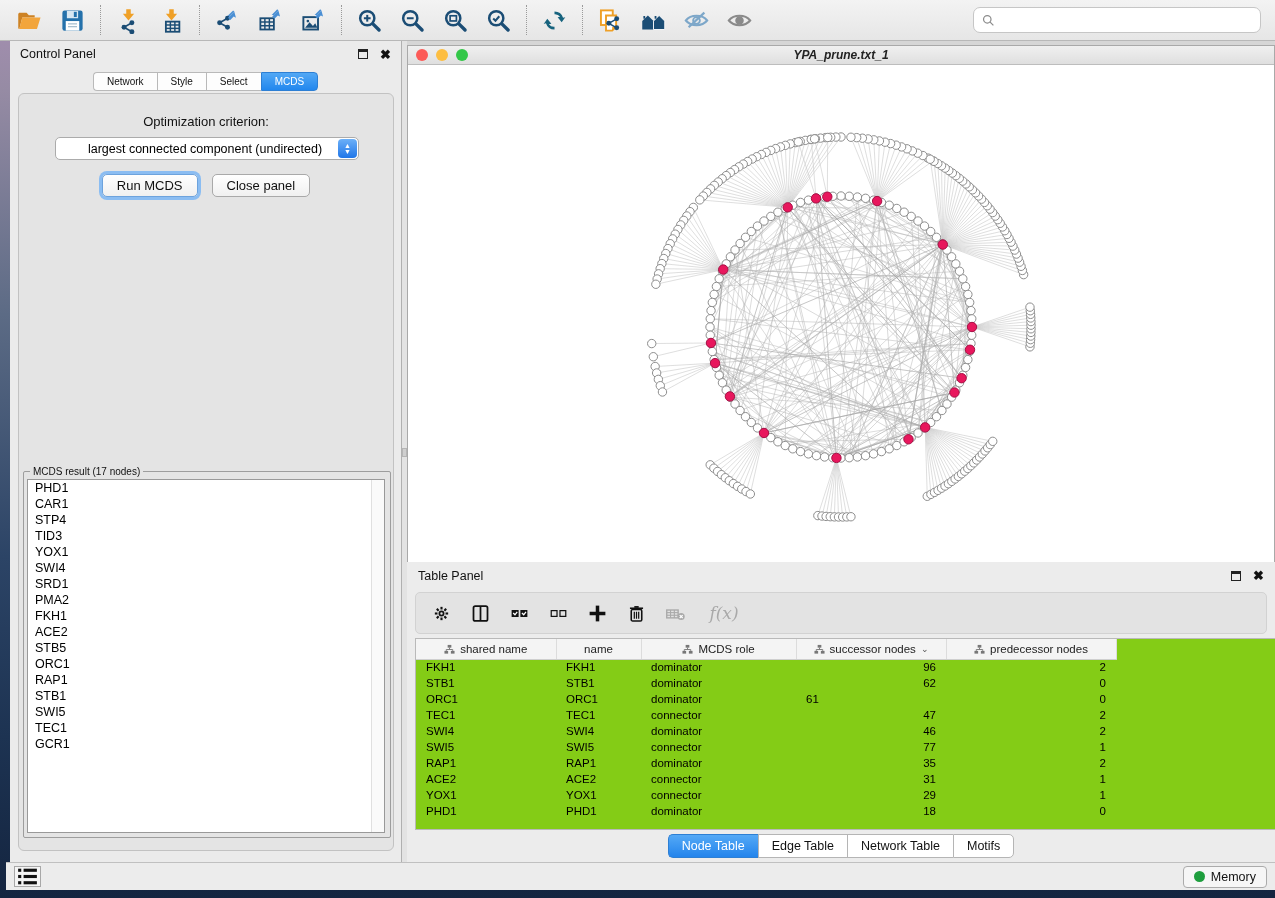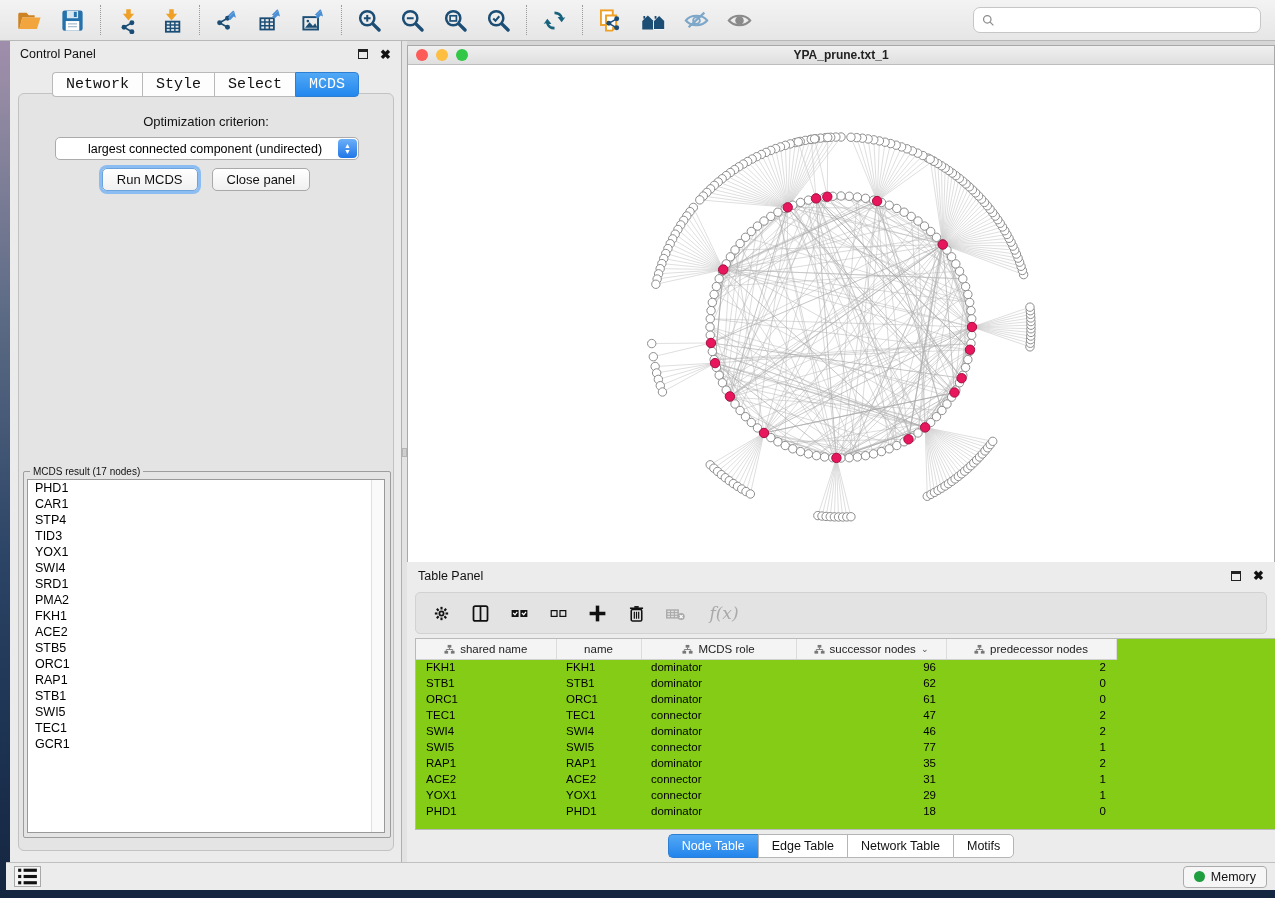--- a/index.html
+++ b/index.html
@@ -22,36 +22,36 @@
   .search-box input { border:none; outline:none; flex:1; font-size:12px; background:transparent; }
 
   
   .control-panel { position:absolute; left:10px; top:41px; width:392px; height:821px;
     background:#ebebeb; border-right:1px solid #b0b0b0; }
   .panel-header { height:26px; display:flex; align-items:center; padding:0 10px; font-size:12.5px; color:#111; }
   .panel-header .ph-title { flex:1; }
   .float-icon { width:10px; height:10px; border:1.5px solid #222; border-top-width:3px; margin-right:12px; display:inline-block; }
   .close-icon { font-size:13px; font-weight:bold; color:#111; }
   .cp-tabs { position:absolute; left:0; top:31px; width:100%; display:flex; justify-content:center; z-index:3; }
-  .cp-tab { font-size:15px; padding:3px 13px; background:#fdfdfd; border:1px solid #b9b9b9; border-right:none; color:#111;font-family:Liberation Mono, monospace; }
+  .cp-tab { font-size:10px; padding:3px 13px; background:#fdfdfd; border:1px solid #b9b9b9; border-right:none; color:#111; }
   .cp-tab:first-child { border-radius:4px 0 0 4px; }
   .cp-tab:last-child { border-radius:0 4px 4px 0; border-right:1px solid #b9b9b9; }
   .cp-tab.active { background:linear-gradient(#52a8f5,#2287ee); color:#fff; border-color:#2d7fd4; }
   .cp-container { position:absolute; left:8px; top:52px; width:376px; height:758px;
     background:#e4e4e4; border:1px solid #c2c2c2; border-radius:6px; }
   .opt-label { position:absolute; left:0; top:20px; width:100%; text-align:center; font-size:13px; color:#111; }
   .combo { position:absolute; left:36px; top:43px; width:304px; height:23px; background:#fff;
     border:1px solid #ababab; border-radius:5px; font-size:12.5px; display:flex; align-items:center; }
   .combo .combo-text { flex:1; text-align:center; padding-left:16px; }
   .combo .stepper { width:19px; height:19px; margin-right:1px; border-radius:4px;
     background:linear-gradient(#6cb0f8,#2076e8); display:flex; flex-direction:column; align-items:center; justify-content:center; }
   .stepper span { color:#fff; font-size:7px; line-height:6px; }
   .btn-row { position:absolute; left:0; top:74px; width:100%; display:flex; justify-content:center; gap:14px; }
   .mac-btn { font-size:13px; color:#111; background:linear-gradient(#ffffff,#f0f0f0);
-    border:1px solid #a9a9a9; border-radius:5px; padding:3px 14px; }
+    border:1px solid #a9a9a9; border-radius:5px; padding:3px 14px;margin-top:6px; }
   .mac-btn.focused { box-shadow:0 0 0 3px #8bbdf2; border-color:#6da3dd; }
   .mcds-fieldset { position:absolute; left:4px; top:372px; width:368px; height:372px;
     border:1px solid #9d9d9d; border-radius:2px; }
   .mcds-fieldset legend { font-size:10px; color:#111; margin-left:6px; padding:0 3px; }
   .mcds-list { position:absolute; left:3px; top:2px; width:358px; height:354px; background:#fff;
     border:1px solid #999; overflow:hidden; }
   .mcds-list .scroll-track { position:absolute; right:0; top:0; width:13px; height:100%;
     background:#fafafa; border-left:1px solid #e0e0e0; }
   .mcds-item { font-size:12.5px; line-height:16px; padding-left:7px; color:#000; }
 
@@ -59,21 +59,21 @@
   .right-region { position:absolute; left:407px; top:41px; width:868px; height:821px; background:#d6d6d6; }
   .divider { position:absolute; left:402px; top:41px; width:5px; height:821px; background:#e3e3e3; }
   .divider .grip { position:absolute; left:0px; top:407px; width:5px; height:9px; background:#cfcfcf; border:1px solid #b5b5b5; }
 
   .net-frame { position:absolute; left:0; top:4px; width:868px; height:556px; background:#fff;
     border:1px solid #a9a9a9; }
   .net-title { height:19px; background:linear-gradient(#f0f0f0,#dfdfdf); border-bottom:1px solid #bdbdbd;
     display:flex; align-items:center; position:relative; }
   .traffic { display:flex; gap:8px; position:absolute; left:8px; }
   .traffic span { width:12px; height:12px; border-radius:50%; display:inline-block; }
-  .net-title .nt-text { flex:1; text-align:center; font-size:12px; font-weight:bold; color:#222; }
+  .net-title .nt-text { flex:1; text-align:center; font-size:12px; font-weight:bold; color:#222;font-style:italic; }
   .net-canvas { position:absolute; left:0; top:20px; width:866px; height:534px; background:#fff; }
 
   
   .table-frame { position:absolute; left:0; top:521px; width:868px; height:300px; background:#ececec; }
   .tf-header { height:27px; display:flex; align-items:center; padding:0 11px; font-size:12.5px; color:#111; }
   .tf-header .ph-title { flex:1; }
   .attr-toolbar { position:absolute; left:8px; top:30px; width:852px; height:42px; background:#e3e3e3;
     border:1px solid #d2d2d2; border-radius:5px; display:flex; align-items:center; padding:0 10px; gap:9px; }
   .at-btn { width:30px; height:30px; display:flex; align-items:center; justify-content:center; }
   .at-btn svg { width:21px; height:21px; }
@@ -1191,21 +1191,21 @@
                 <td style="text-align: left;">STB1</td>
                 <td style="text-align: left;">STB1</td>
                 <td style="text-align: left;">dominator</td>
                 <td style="text-align: right;">62</td>
                 <td style="text-align: right;">0</td>
               </tr>
               <tr>
                 <td style="text-align: left;">ORC1</td>
                 <td style="text-align: left;">ORC1</td>
                 <td style="text-align: left;">dominator</td>
-                <td style="text-align: right;">61</td>
+                <td style="">61</td>
                 <td style="text-align: right;">0</td>
               </tr>
               <tr>
                 <td style="text-align: left;">TEC1</td>
                 <td style="text-align: left;">TEC1</td>
                 <td style="text-align: left;">connector</td>
                 <td style="text-align: right;">47</td>
                 <td style="text-align: right;">2</td>
               </tr>
               <tr>

